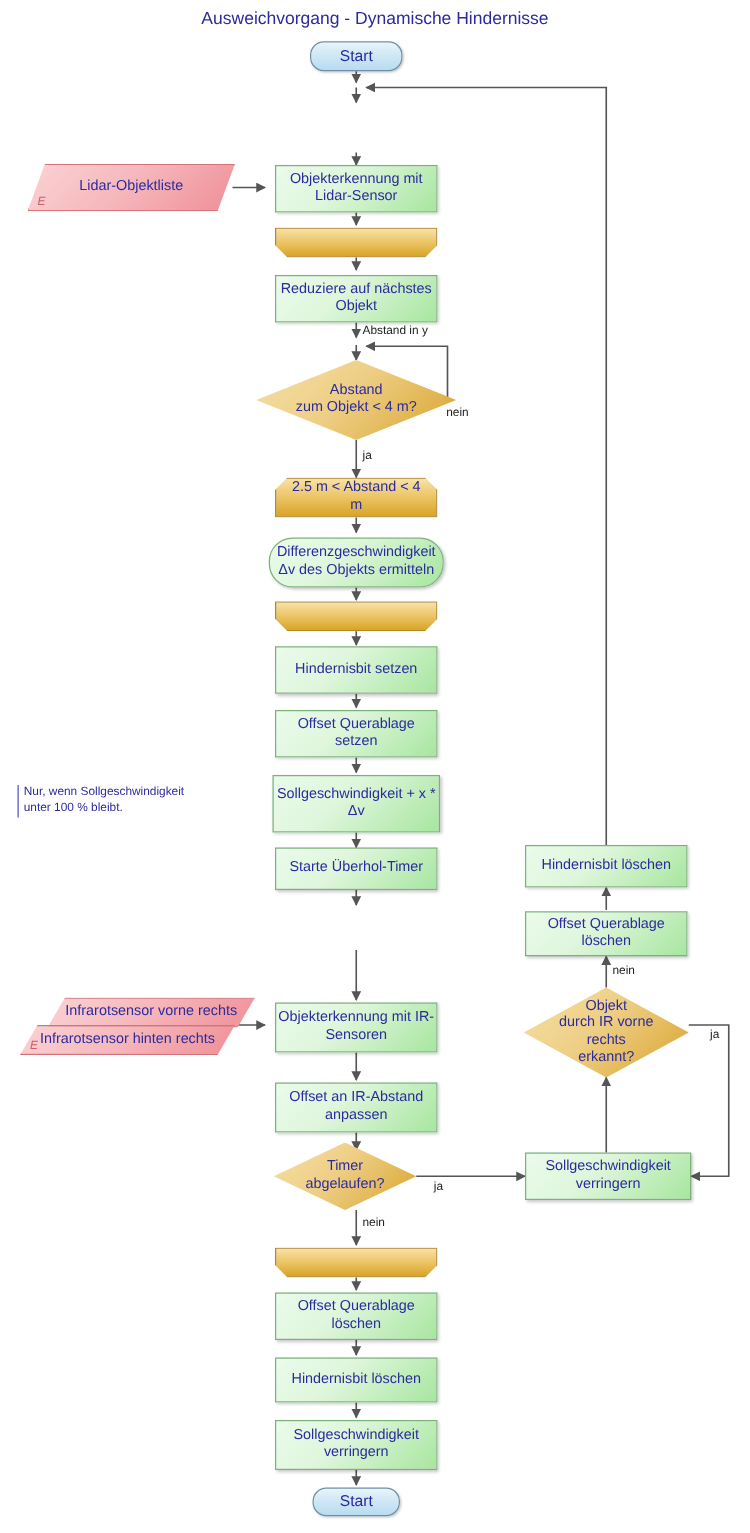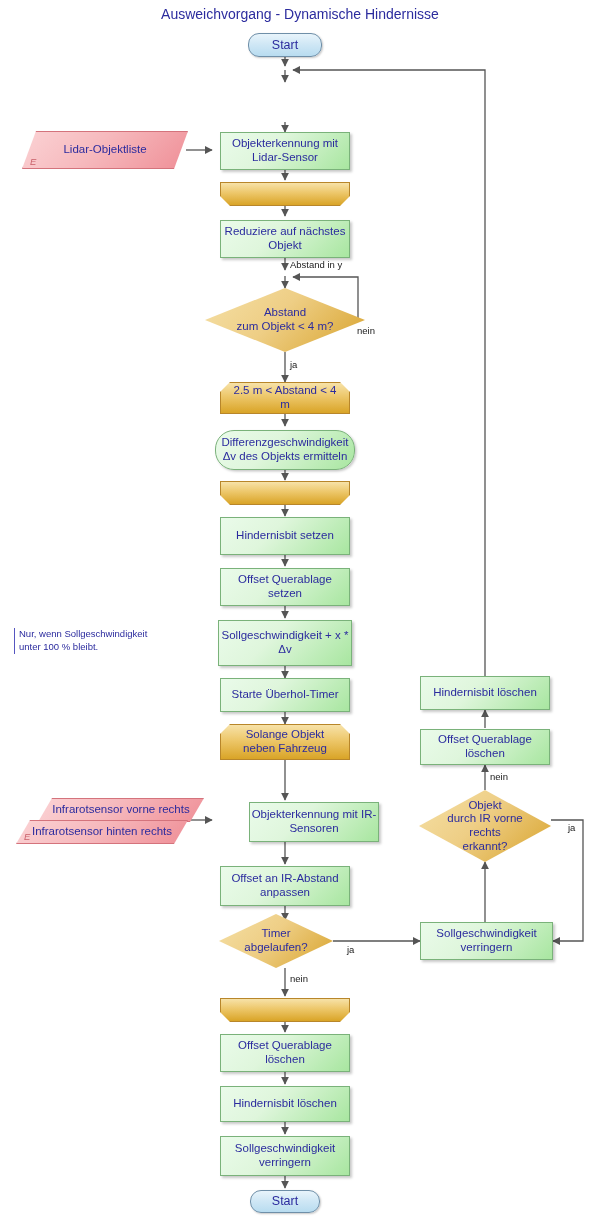--- a/index.html
+++ b/index.html
@@ -196,34 +196,31 @@
     </div>
 
     <div class="node proc" style="left:218px;top:620px;width:134px;height:46px;">
       <span class="ml">Sollgeschwindigkeit + x *<br>Δv</span>
     </div>
 
     <div class="node proc" style="left:220px;top:678px;width:130px;height:34px;">
       <span>Starte Überhol-Timer</span>
     </div>
 
-    <div class="node loopstart" style="left:220px;top:724px;width:130px;height:36px;">
-      <span class="ml">Solange Objekt<br>neben Fahrzeug</span>
-    </div>
 
     <div class="node data" style="left:38px;top:798px;width:166px;height:24px;">
       <span>Infrarotsensor vorne rechts</span>
     </div>
 
     <div class="node data" style="left:16px;top:820px;width:172px;height:24px;">
       <span>Infrarotsensor hinten rechts</span>
       <span class="elab">E</span>
     </div>
 
-    <div class="node proc" style="left:220px;top:802px;width:130px;height:40px;margin-left:29px;">
+    <div class="node proc" style="left:220px;top:802px;width:130px;height:40px;">
       <span class="ml">Objekterkennung mit IR-<br>Sensoren</span>
     </div>
 
     <div class="node proc" style="left:220px;top:866px;width:130px;height:40px;">
       <span class="ml">Offset an IR-Abstand<br>anpassen</span>
     </div>
 
     <div class="node dec" style="left:219px;top:914px;width:114px;height:54px;">
       <span class="inner ml">Timer<br>abgelaufen?</span>
     </div>

